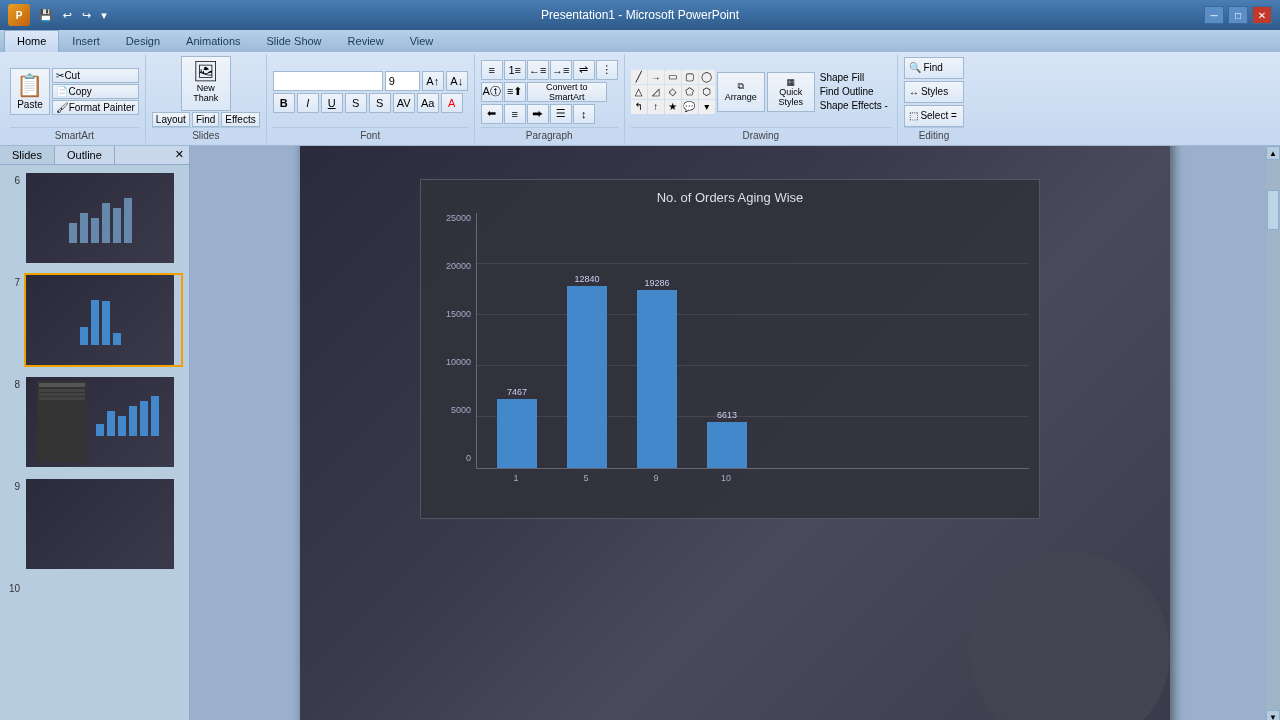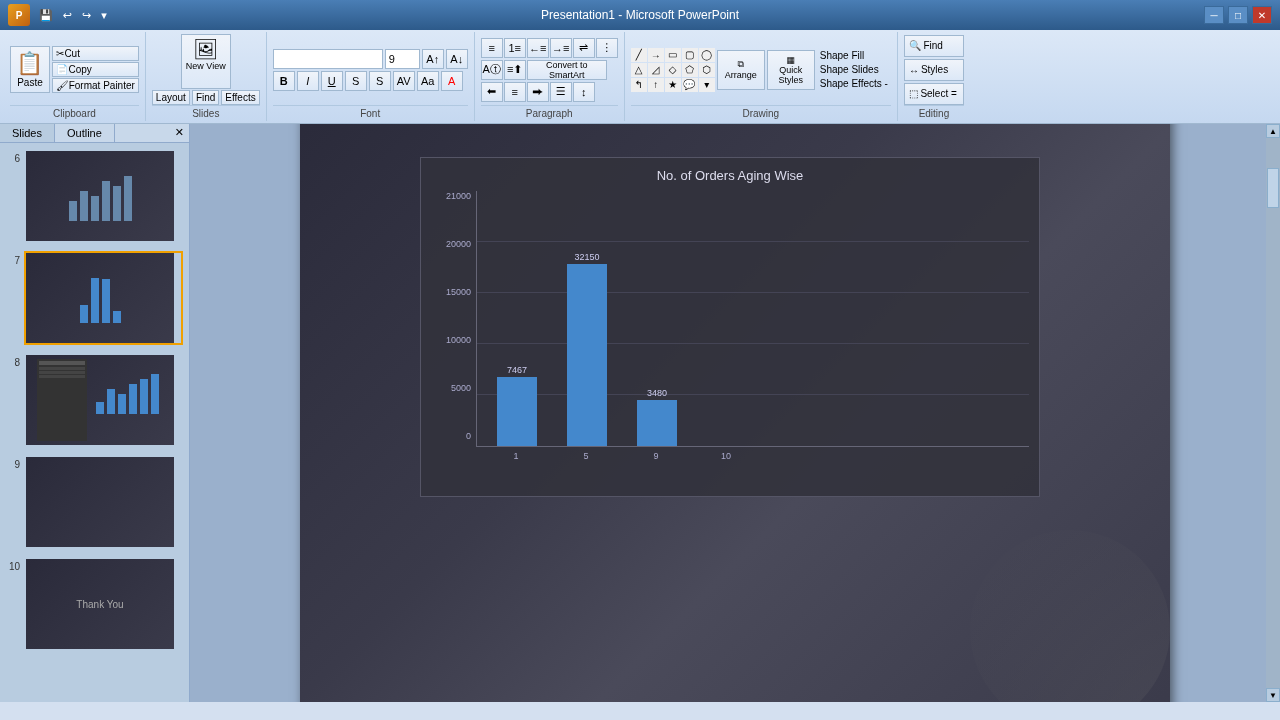--- a/index.html
+++ b/index.html
@@ -124,20 +124,29 @@
   </div>
   <div class="title-bar-center">Presentation1 - Microsoft PowerPoint</div>
   <div class="title-bar-right">
     <button class="title-btn">─</button>
     <button class="title-btn">□</button>
     <button class="title-btn close">✕</button>
   </div>
 </div>
 
 <div class="ribbon">
+  <div class="ribbon-tabs">
+    <div class="ribbon-tab active">Home</div>
+    <div class="ribbon-tab">Insert</div>
+    <div class="ribbon-tab">Design</div>
+    <div class="ribbon-tab">Animations</div>
+    <div class="ribbon-tab">Slide Show</div>
+    <div class="ribbon-tab">Review</div>
+    <div class="ribbon-tab">View</div>
+  </div>
   <div class="ribbon-content">
 
     <div class="ribbon-group">
       <div class="ribbon-group-items">
         <div style="display:flex; flex-direction:column; align-items:center; gap:2px;">
           <button class="ribbon-btn paste-btn">
             <span style="font-size:22px;">📋</span>
             <span style="font-size:10px;">Paste</span>
           </button>
         </div>
@@ -149,29 +158,29 @@
           <button class="ribbon-btn-sm">
             <span>📄</span>
             <span>Copy</span>
           </button>
           <button class="ribbon-btn-sm">
             <span>🖌</span>
             <span>Format Painter</span>
           </button>
         </div>
       </div>
-      <div class="ribbon-group-label">Clipboard</div>
+      <div class="ribbon-group-label">SmartArt</div>
     </div>
 
     <div class="ribbon-group">
       <div class="ribbon-group-items">
         <div style="display:flex; flex-direction:column; align-items:center; gap:1px;">
           <button class="ribbon-btn" style="height:55px; width:50px;">
             <span style="font-size:20px;">🖼</span>
-            <span style="font-size:9px;">New View</span>
+            <span style="font-size:9px;">New Thank</span>
           </button>
           <div style="display:flex; gap:2px;">
             <button class="ribbon-btn-sm">Layout</button>
             <button class="ribbon-btn-sm">Find</button>
             <button class="ribbon-btn-sm">Effects</button>
           </div>
         </div>
       </div>
       <div class="ribbon-group-label">Slides</div>
     </div>
@@ -261,21 +270,21 @@
             </button>
           </div>
           <div class="arrange-col">
             <button class="quick-styles-btn">
               <span>▦</span>
               <span style="font-size:9px;">Quick Styles</span>
             </button>
           </div>
           <div class="shape-effects-col">
             <button class="shape-effect-btn">Shape Fill</button>
-            <button class="shape-effect-btn">Shape Slides</button>
+            <button class="shape-effect-btn">Find Outline</button>
             <button class="shape-effect-btn">Shape Effects -</button>
           </div>
         </div>
       </div>
       <div class="ribbon-group-label">Drawing</div>
     </div>
 
     <div class="ribbon-group" style="border-right:none;">
       <div class="ribbon-group-items">
         <div class="find-col">
@@ -374,25 +383,20 @@
               <div style="background:#444; height:2px; margin-bottom:2px;"></div>
               <div style="background:#444; height:2px; margin-bottom:2px;"></div>
               <div style="background:#444; height:2px; margin-bottom:2px;"></div>
             </div>
           </div>
         </div>
       </div>
 
       <div class="slide-thumb">
         <span class="slide-num">10</span>
-        <div class="slide-preview">
-          <div class="slide-canvas slide-canvas-10">
-            <div style="font-size:10px; color:#aaa; text-align:center;">Thank You</div>
-          </div>
-        </div>
       </div>
     </div>
 
     <div style="position:absolute; right:0; top:160px; bottom:22px; width:14px; background:#a0b4c8;">
       <div class="scrollbar-btn">▲</div>
       <div class="scrollbar-track">
         <div class="scrollbar-thumb"></div>
       </div>
       <div class="scrollbar-btn">▼</div>
     </div>
@@ -408,21 +412,21 @@
       <div class="scrollbar-btn">▼</div>
     </div>
 
     <div class="slide-frame">
 
       <div class="chart-container">
         <div class="chart-title">No. of Orders Aging Wise</div>
         <div class="chart-area">
 
           <div class="chart-y-axis">
-            <span class="y-label">21000</span>
+            <span class="y-label">25000</span>
             <span class="y-label">20000</span>
             <span class="y-label">15000</span>
             <span class="y-label">10000</span>
             <span class="y-label">5000</span>
             <span class="y-label">0</span>
           </div>
 
           <div class="chart-plot">
             <div class="chart-bars-area">
 
@@ -430,27 +434,31 @@
               <div class="chart-gridline" style="bottom: 40%;"></div>
               <div class="chart-gridline" style="bottom: 60%;"></div>
               <div class="chart-gridline" style="bottom: 80%;"></div>
 
               <div class="chart-bar-group">
                 <span class="bar-value">7467</span>
                 <div class="chart-bar" style="height: calc(230px * 0.30);"></div>
               </div>
 
               <div class="chart-bar-group">
-                <span class="bar-value">32150</span>
+                <span class="bar-value">12840</span>
                 <div class="chart-bar" style="height: calc(230px * 0.79);"></div>
               </div>
 
-
               <div class="chart-bar-group">
-                <span class="bar-value">3480</span>
+                <span class="bar-value">19286</span>
+                <div class="chart-bar" style="height: calc(230px * 0.77);"></div>
+              </div>
+
+              <div class="chart-bar-group">
+                <span class="bar-value">6613</span>
                 <div class="chart-bar" style="height: calc(230px * 0.20);"></div>
               </div>
             </div>
             <div class="chart-x-labels">
               <span class="x-label">1</span>
               <span class="x-label">5</span>
               <span class="x-label">9</span>
               <span class="x-label">10</span>
             </div>
           </div>

